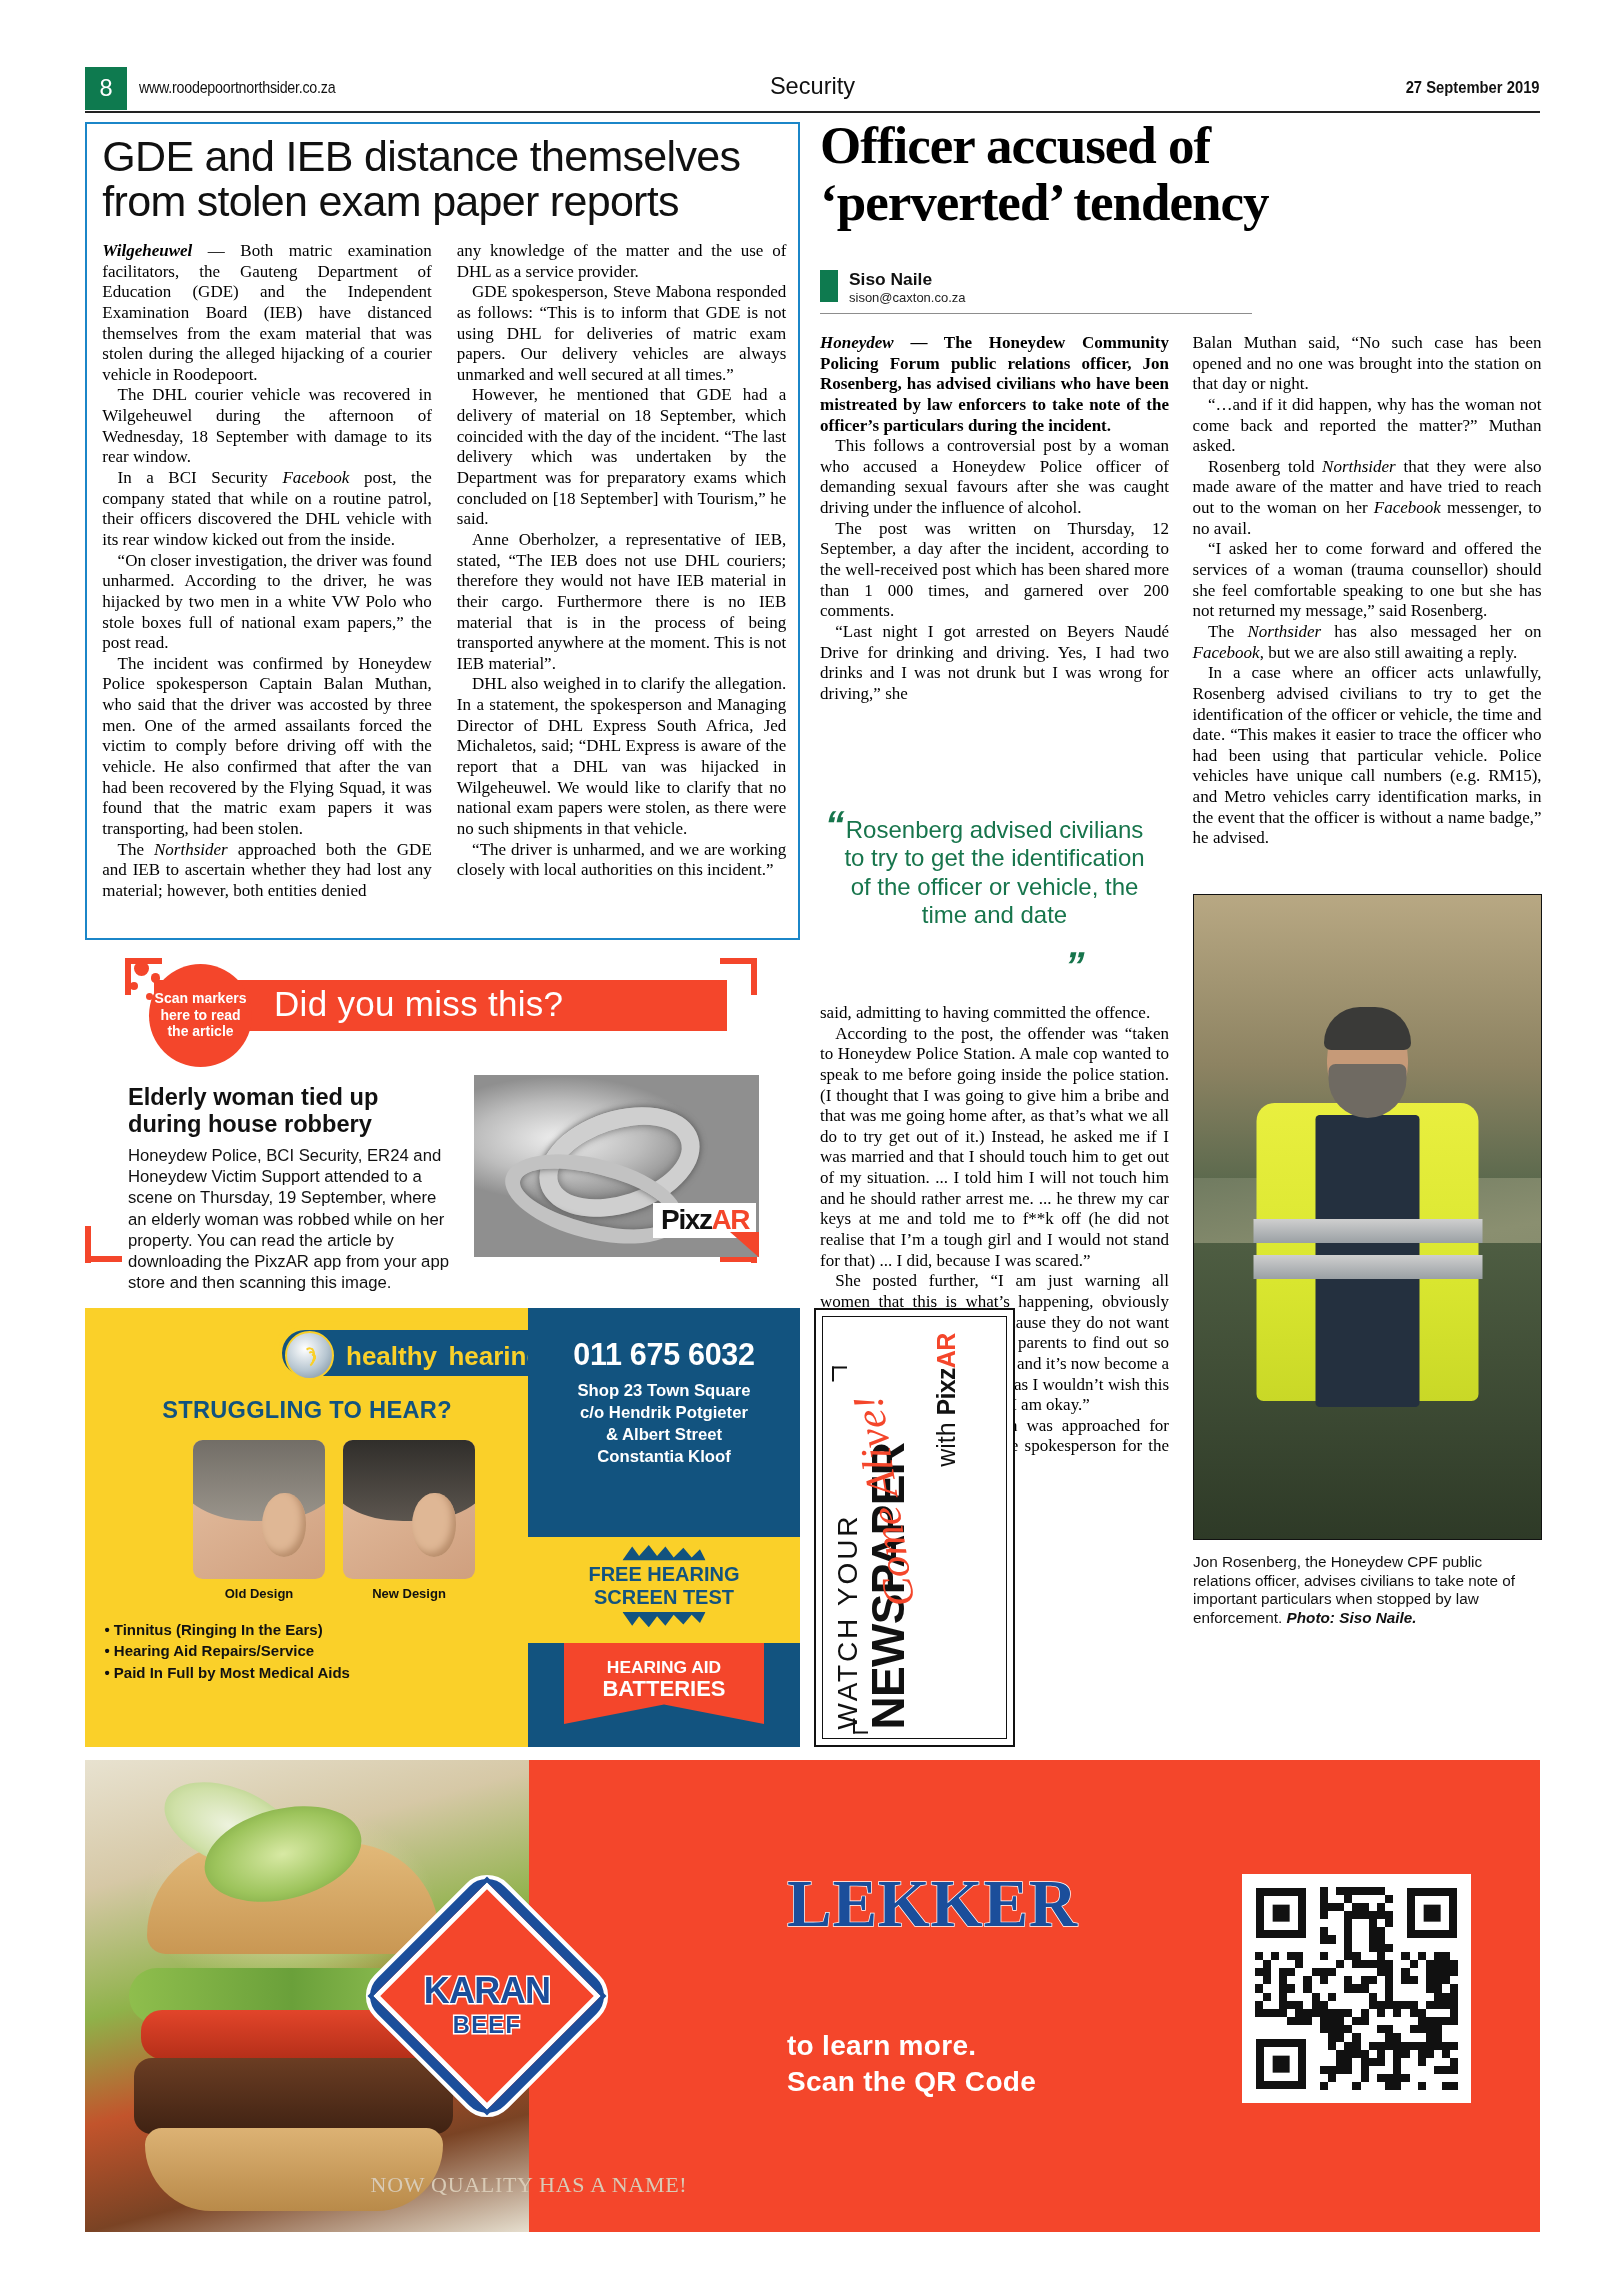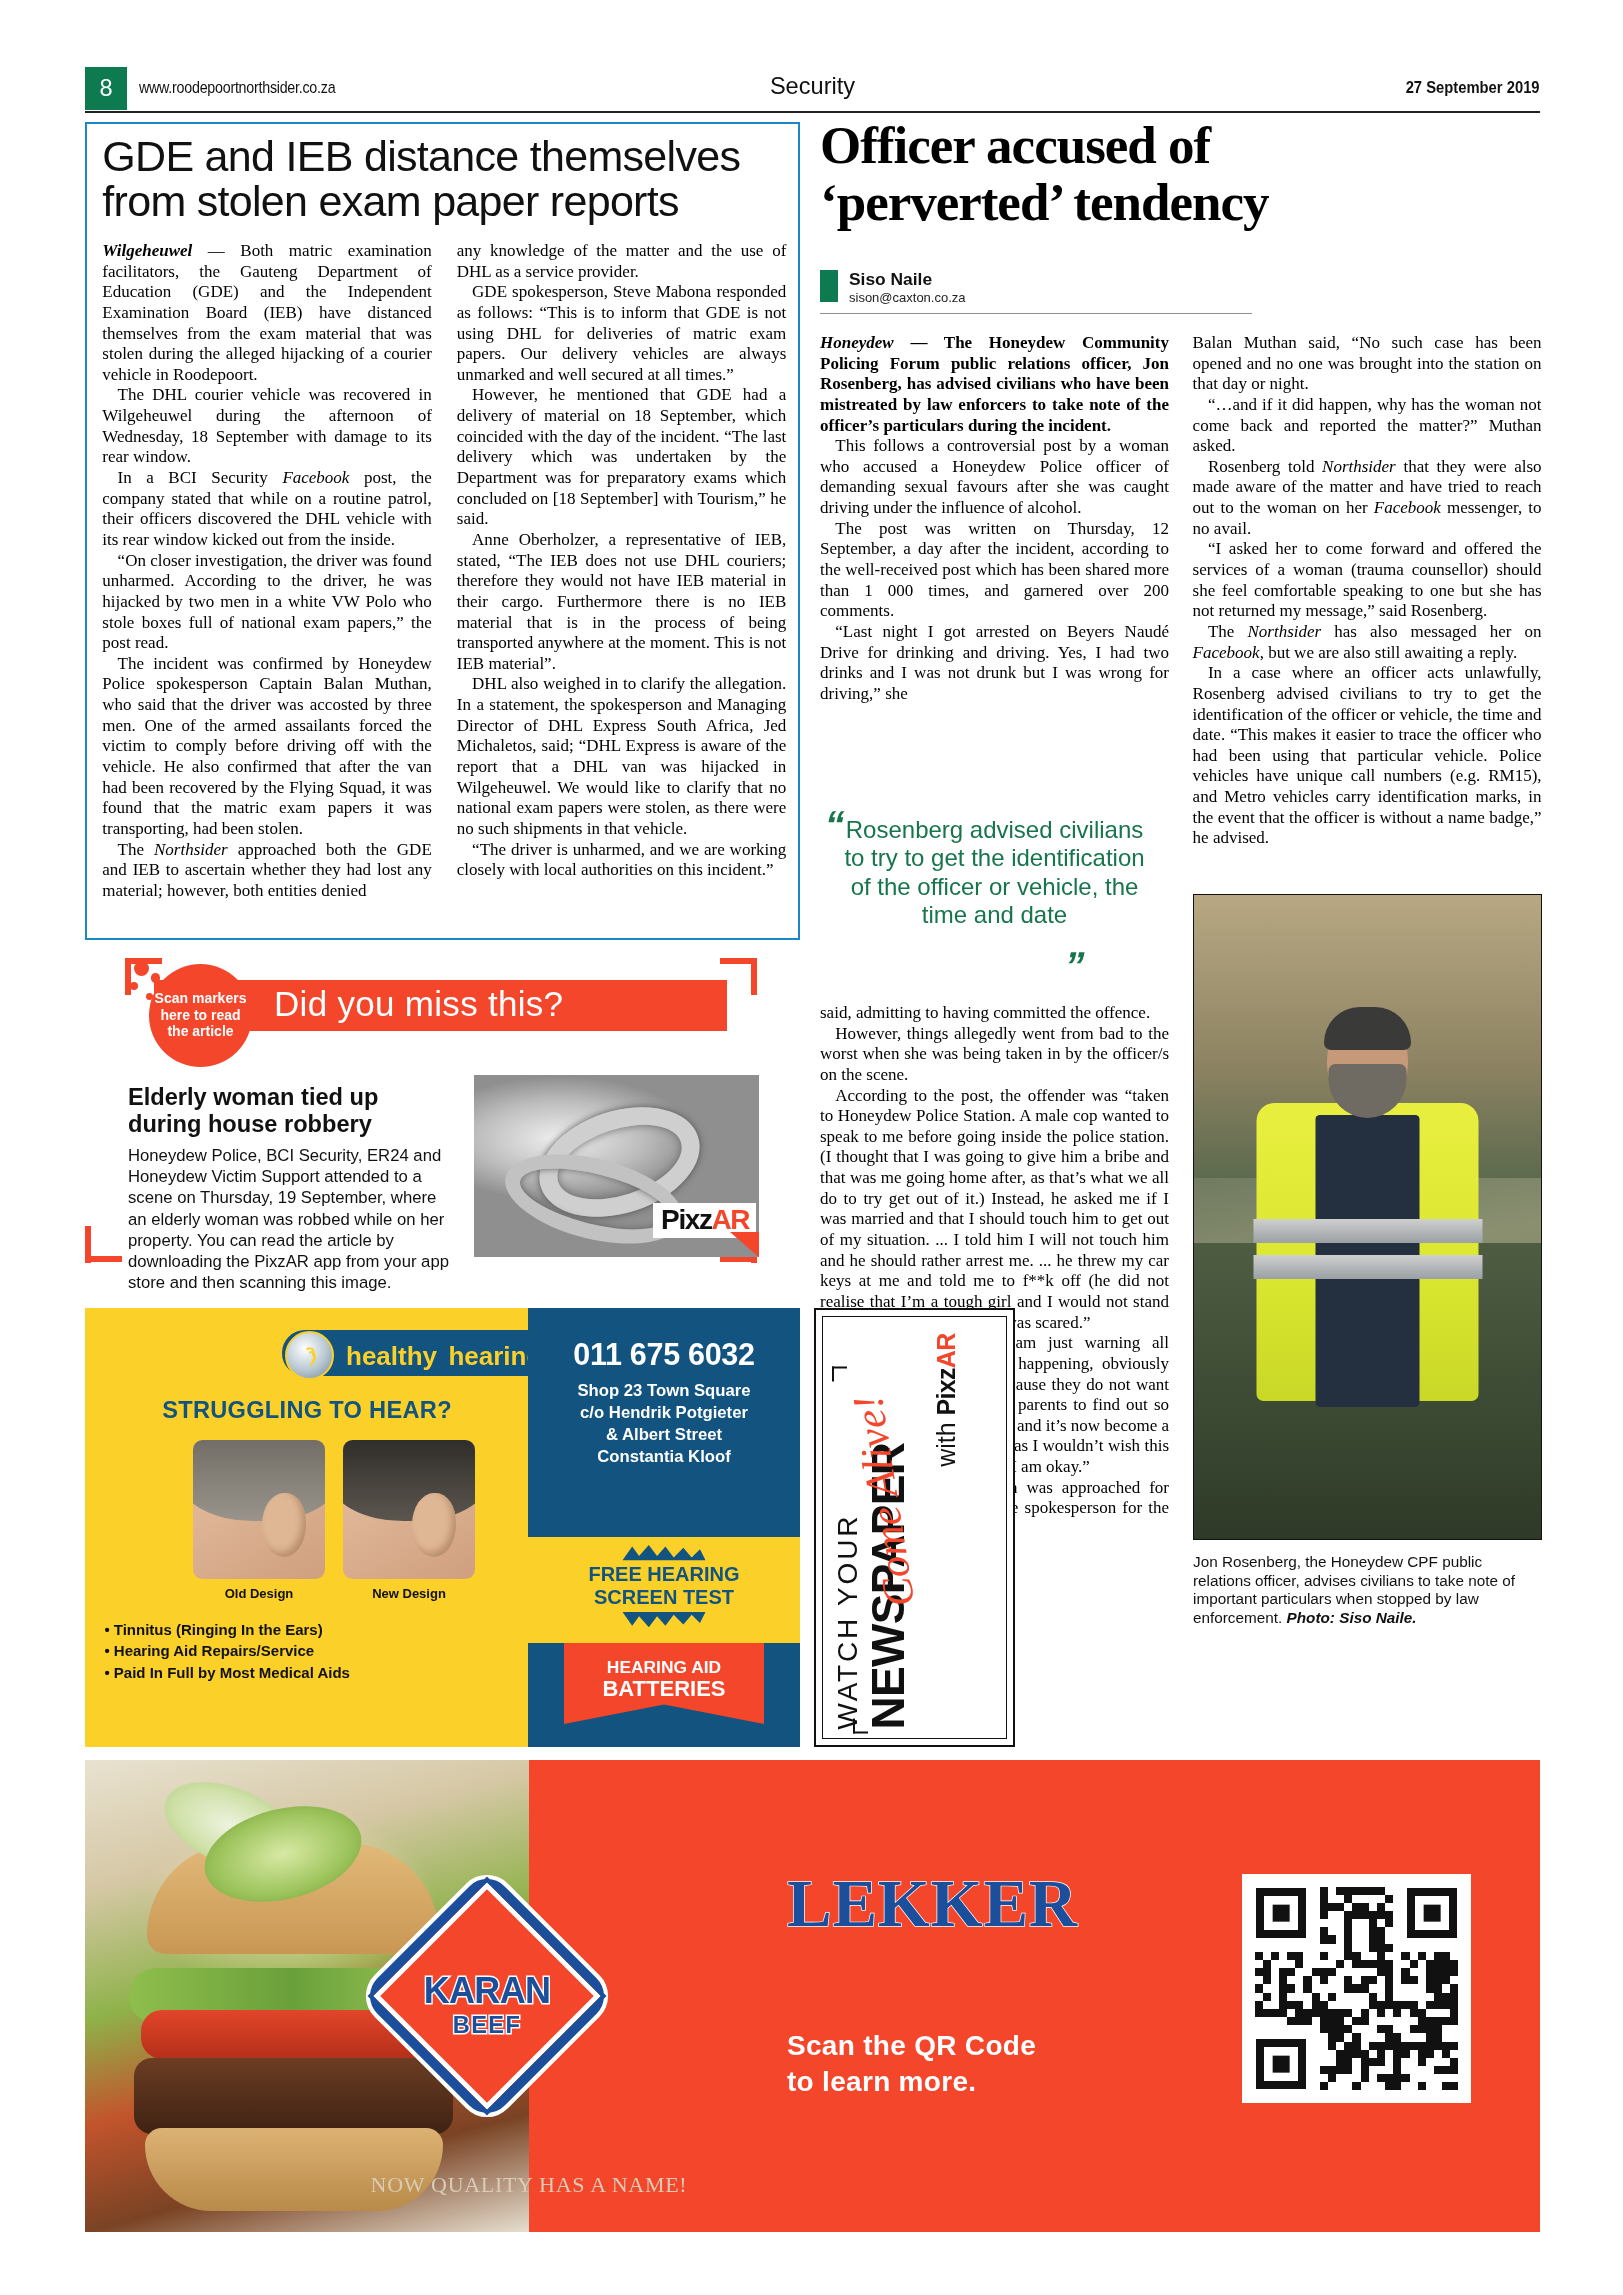--- a/index.html
+++ b/index.html
@@ -527,21 +527,20 @@
       <p>In a case where an officer acts unlawfully, Rosenberg advised civilians to try to get the identification of the officer or vehicle, the time and date. “This makes it easier to trace the officer who had been using that particular vehicle. Police vehicles have unique call numbers (e.g. RM15), and Metro vehicles carry identification marks, in the event that the officer is without a name badge,” he advised.</p>
     </div>
   </div>
 
   <div class="qmark open">“</div>
   <div class="pullquote">Rosenberg advised civilians to try to get the identification of the officer or vehicle, the time and date</div>
   <div class="qmark close">”</div>
 
   <div class="rcol-lower">
     <p class="first">said, admitting to having committed the offence.</p>
-    <p>However, things allegedly went from bad to the worst when she was being taken in by the officer/s on the scene.</p>
     <p>According to the post, the offender was “taken to Honeydew Police Station. A male cop wanted to speak to me before going inside the police station. (I thought that I was going to give him a bribe and that was me going home after, as that’s what we all do to try get out of it.) Instead, he asked me if I was married and that I should touch him to get out of my situation. ... I told him I will not touch him and he should rather arrest me. ... he threw my car keys at me and told me to f**k off (he did not realise that I’m a tough girl and I would not stand for that) ... I did, because I was scared.”</p>
     <p>She posted further, “I am just warning all women that this is what’s happening, obviously younger girls get scared because they do not want to be arrested or want their parents to find out so they do these sexual favours and it’s now become a thing. Please be advised ... , as I wouldn’t wish this upon anyone. I am safe and I am okay.”</p>
     <p>Honeydew Police Station was approached for comment on the matter. The spokesperson for the station, Captain</p>
   </div>
 
   <div class="photo-frame">
     <div class="photo-sky"></div>
     <div class="photo-wall"></div>
     <div class="photo-bush"></div>
     <div class="photo-person">
@@ -683,22 +682,22 @@
       <div class="kl-inner-diamond"></div>
       <div class="kl-karan">KARAN</div>
       <div class="kl-beef">BEEF</div>
     </div>
     <div class="karan-tag">NOW QUALITY HAS A NAME!</div>
 
     <div class="local-lekker">
       <div>LEKKER</div>
     </div>
     <div class="scan-qr">
+      <div>to learn more.</div>
       <div>Scan the QR Code</div>
-      <div>to learn more.</div>
     </div>
 
     <div class="qr-box">
       <div class="qr-grid" id="qrg">
           <i style="background: transparent;"></i>
           <i style="background: transparent;"></i>
           <i style="background: transparent;"></i>
           <i style="background: transparent;"></i>
           <i style="background: transparent;"></i>
           <i style="background: transparent;"></i>

